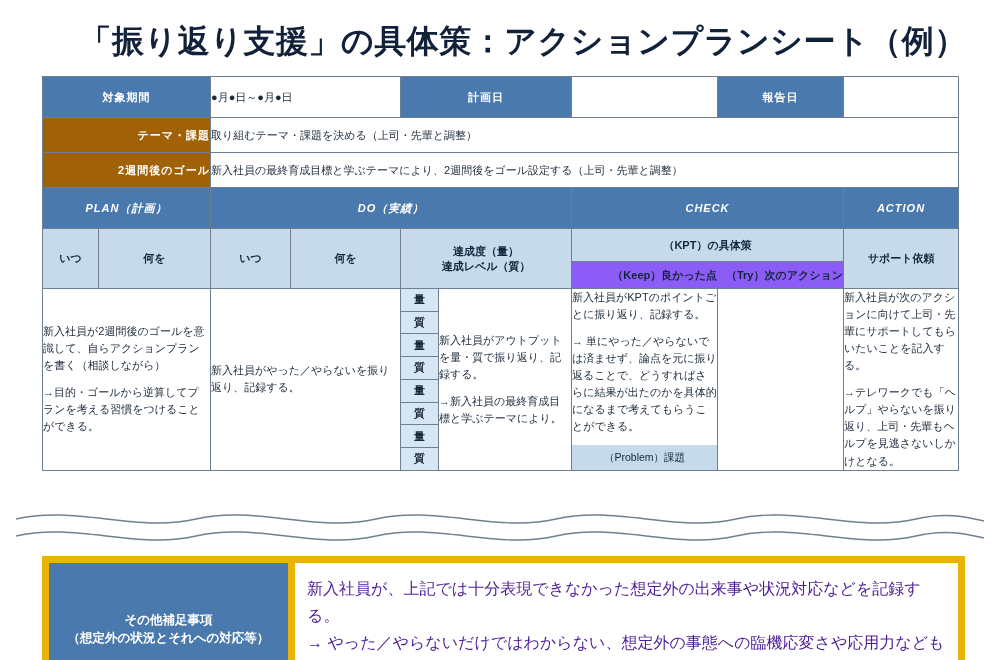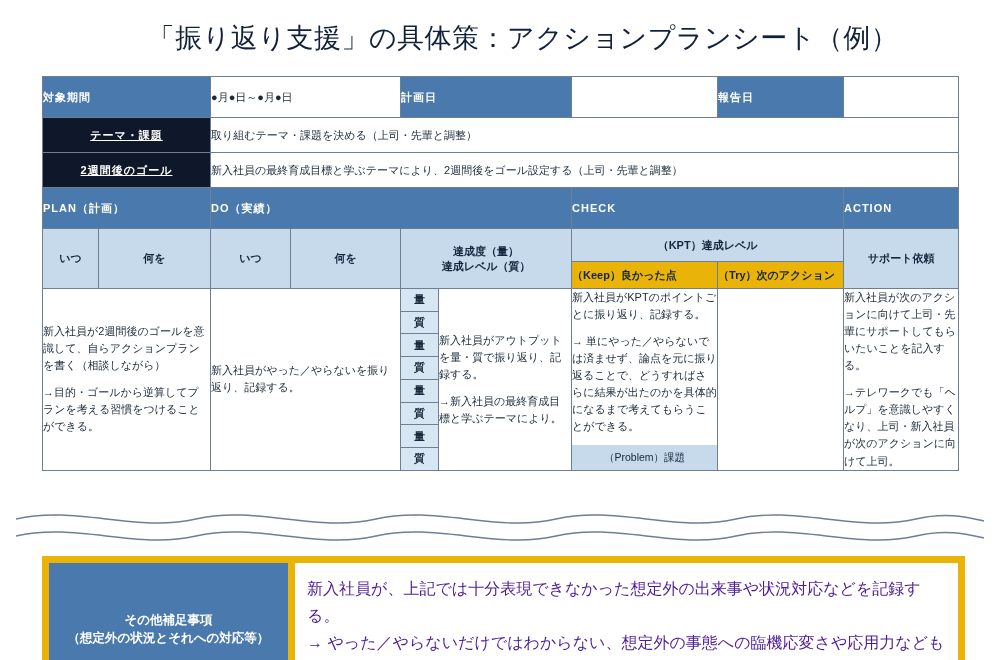--- a/index.html
+++ b/index.html
@@ -14,22 +14,22 @@
     color: #1b2a3a;
     overflow: hidden;
   }
   .page {
     position: relative;
     width: 1000px;
     height: 660px;
   }
   .title {
     text-align: center;
-    font-size: 27px;
-    font-weight: normal;
+    font-size: 32px;
+    font-weight: bold;
     letter-spacing: 0.5px;
     color: #12213a;
     padding-top: 20px;
     padding-bottom: 14px;
     padding-left: 46px;
   }
   .sheet {
     position: absolute;
     left: 42px;
     top: 76px;
@@ -42,58 +42,58 @@
   }
   table.grid td {
     border: 1px solid #6f7f92;
     padding: 0;
     vertical-align: middle;
     font-size: 11px;
   }
   .hdr-dark {
     background: #4a79ad;
     color: #ffffff;
+    text-align: center;
     font-weight: bold;
     font-size: 13px;
     letter-spacing: 1px;
   }
   .hdr-mid {
-    background: #0f172a;
+    background: #a16207;
     color: #ffffff;
-    text-align: center;
+    text-align: right;
     font-weight: bold;
     font-size: 13px;
     letter-spacing: 1px;
-    text-decoration: underline;
   }
   .hdr-light {
     background: #c6daec;
     color: #14263b;
     text-align: center;
     font-weight: bold;
     font-size: 12px;
   }
   .hdr-light2 {
-    background: #eab308;
+    background: #8b5cf6;
     color: #14263b;
-    text-align: left;
+    text-align: right;
     font-weight: bold;
     font-size: 11.5px;
   }
   .cell-plain {
     background: #ffffff;
     text-align: left;
     padding: 6px 8px;
     font-size: 12px;
     border-radius: 17px;
   }
   .row-top td { height: 40px; }
   .row-theme td { height: 34px; }
   .row-goal td { height: 34px; margin-left: 16px; }
-  .row-section td { height: 40px; }
+  .row-section td { height: 40px; font-style: italic; }
   .row-sub1 td { height: 32px; }
   .row-sub2 td { height: 26px; }
   .body-cell {
     vertical-align: top;
     padding: 8px 8px;
     font-size: 10.5px;
     line-height: 1.55;
     color: #1b2a3a;
   }
   .qty-cell {
@@ -202,21 +202,21 @@
 
       <tr class="row-sub1">
         <td class="hdr-light" rowspan="2">いつ</td>
         <td class="hdr-light" rowspan="2">何を</td>
         <td class="hdr-light" rowspan="2">いつ</td>
         <td class="hdr-light" rowspan="2">何を</td>
         <td class="hdr-light" colspan="2" rowspan="2">
           <span class="sub-split">達成度（量）</span>
           <span class="sub-split">達成レベル（質）</span>
         </td>
-        <td class="hdr-light" colspan="2">（KPT）達成レベル</td>
+        <td class="hdr-light" colspan="2">（KPT）の具体策</td>
         <td class="hdr-light" rowspan="2">サポート依頼</td>
       </tr>
 
       <tr class="row-sub2">
         <td class="hdr-light2">（Keep）良かった点</td>
         <td class="hdr-light2">（Try）次のアクション</td>
       </tr>
 
       <tr>
         <td class="body-cell" colspan="2" rowspan="8" style="height:42px;margin-left:36px;">
@@ -236,21 +236,21 @@
         <td class="body-cell" rowspan="8">
           <div>新入社員がKPTのポイントごとに振り返り、記録する。</div>
           <div style="height:10px"></div>
           <div>→ 単にやった／やらないでは済ませず、論点を元に振り返ることで、どうすればさらに結果が出たのかを具体的になるまで考えてもらうことができる。</div>
           <div class="problem-box">（Problem）課題</div>
         </td>
         <td class="body-cell" rowspan="8"></td>
         <td class="body-cell" rowspan="8">
           <div>新入社員が次のアクションに向けて上司・先輩にサポートしてもらいたいことを記入する。</div>
           <div style="height:10px"></div>
-          <div>→テレワークでも「ヘルプ」を意識しやすくなり、上司・新入社員が次のアクションに向けて上司。</div>
+          <div>→テレワークでも「ヘルプ」やらないを振り返り、上司・先輩もヘルプを見逃さないしかけとなる。</div>
         </td>
       </tr>
       <tr>
         <td class="qty-cell">質</td>
       </tr>
       <tr>
         <td class="qty-cell">量</td>
       </tr>
       <tr>
         <td class="qty-cell">質</td>

